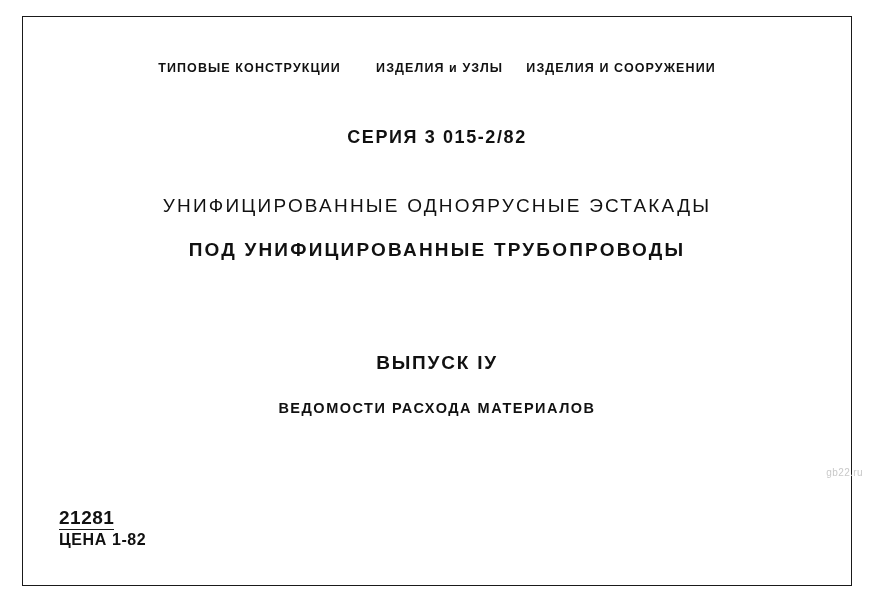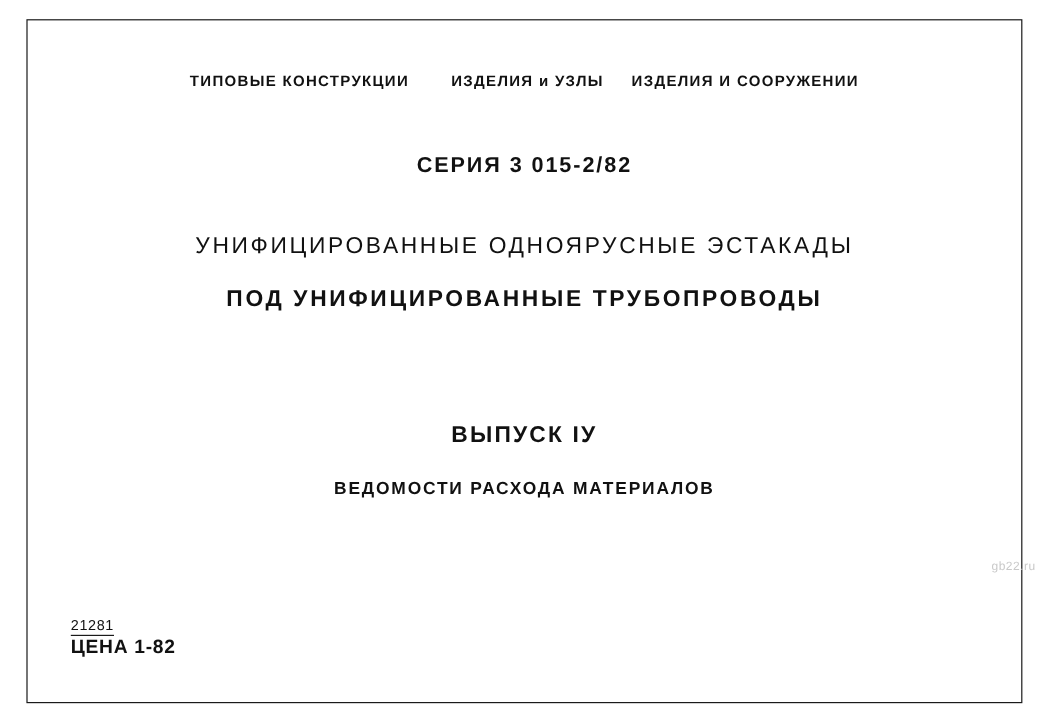--- a/index.html
+++ b/index.html
@@ -91,23 +91,23 @@
 
   
   .code-block {
     position: absolute;
     left: 36px;
     bottom: 36px;
     text-align: left;
     line-height: 1.05;
   }
   .code-number {
-    font-size: 12px;
+    font-size: 19px;
     letter-spacing: 0.5px;
-    font-weight: 400;
+    font-weight: 700;
     border-bottom: 1.4px solid #1a1a1a;
     display: inline-block;
     padding-bottom: 1px;
   }
   .code-price {
     font-size: 16px;
     letter-spacing: 0.6px;
     font-weight: 700;
     margin-top: 2px;
   }

